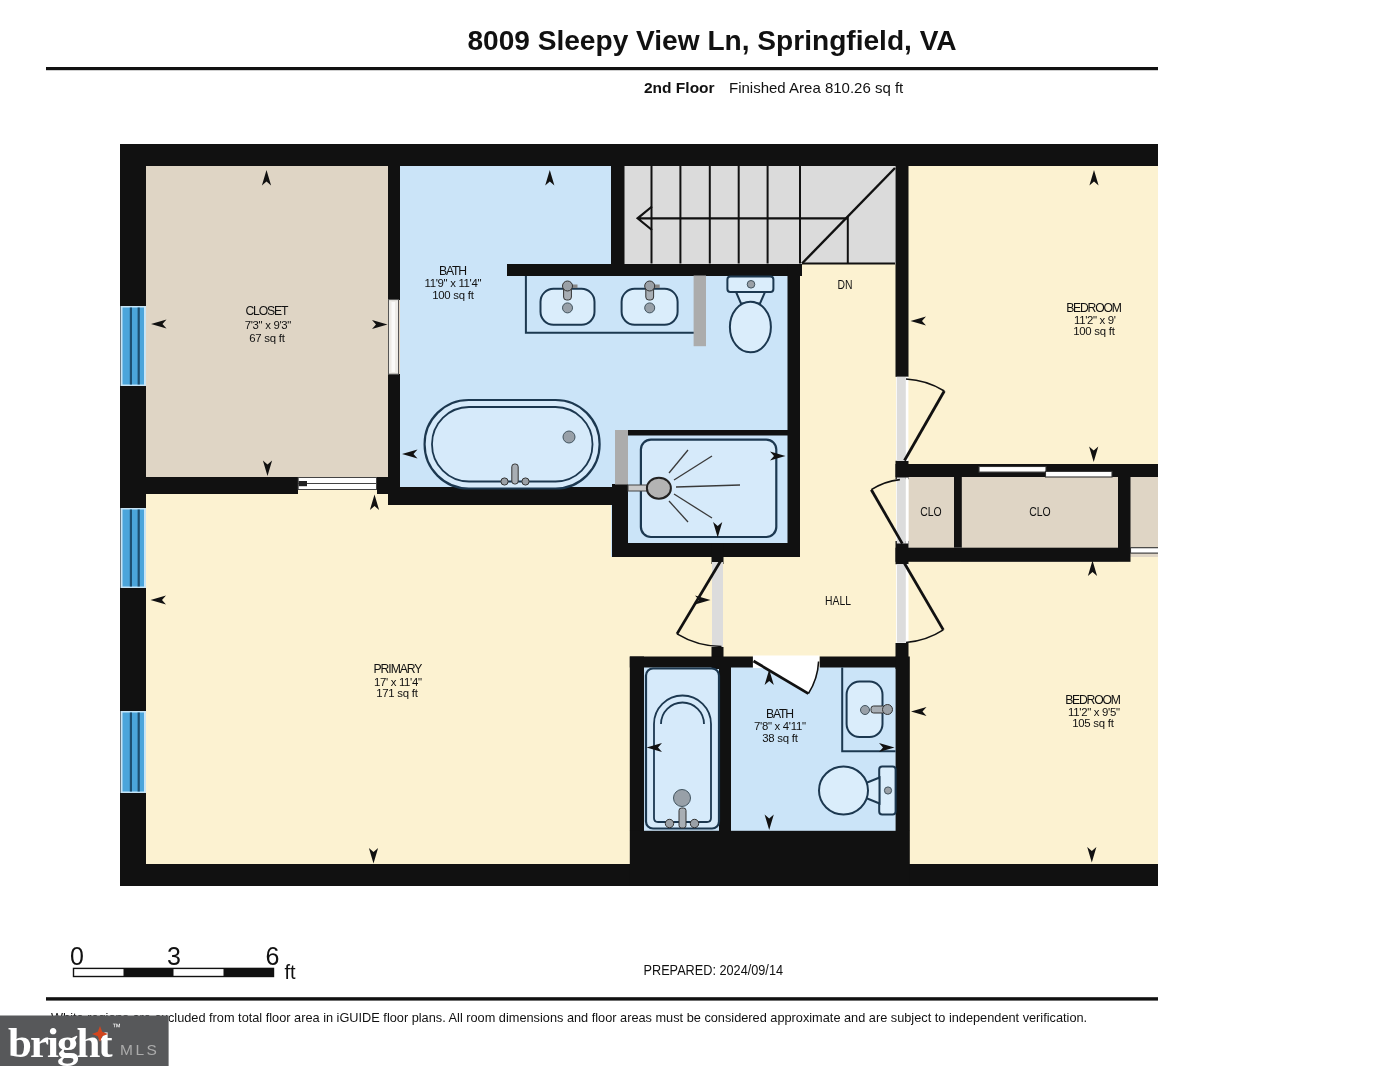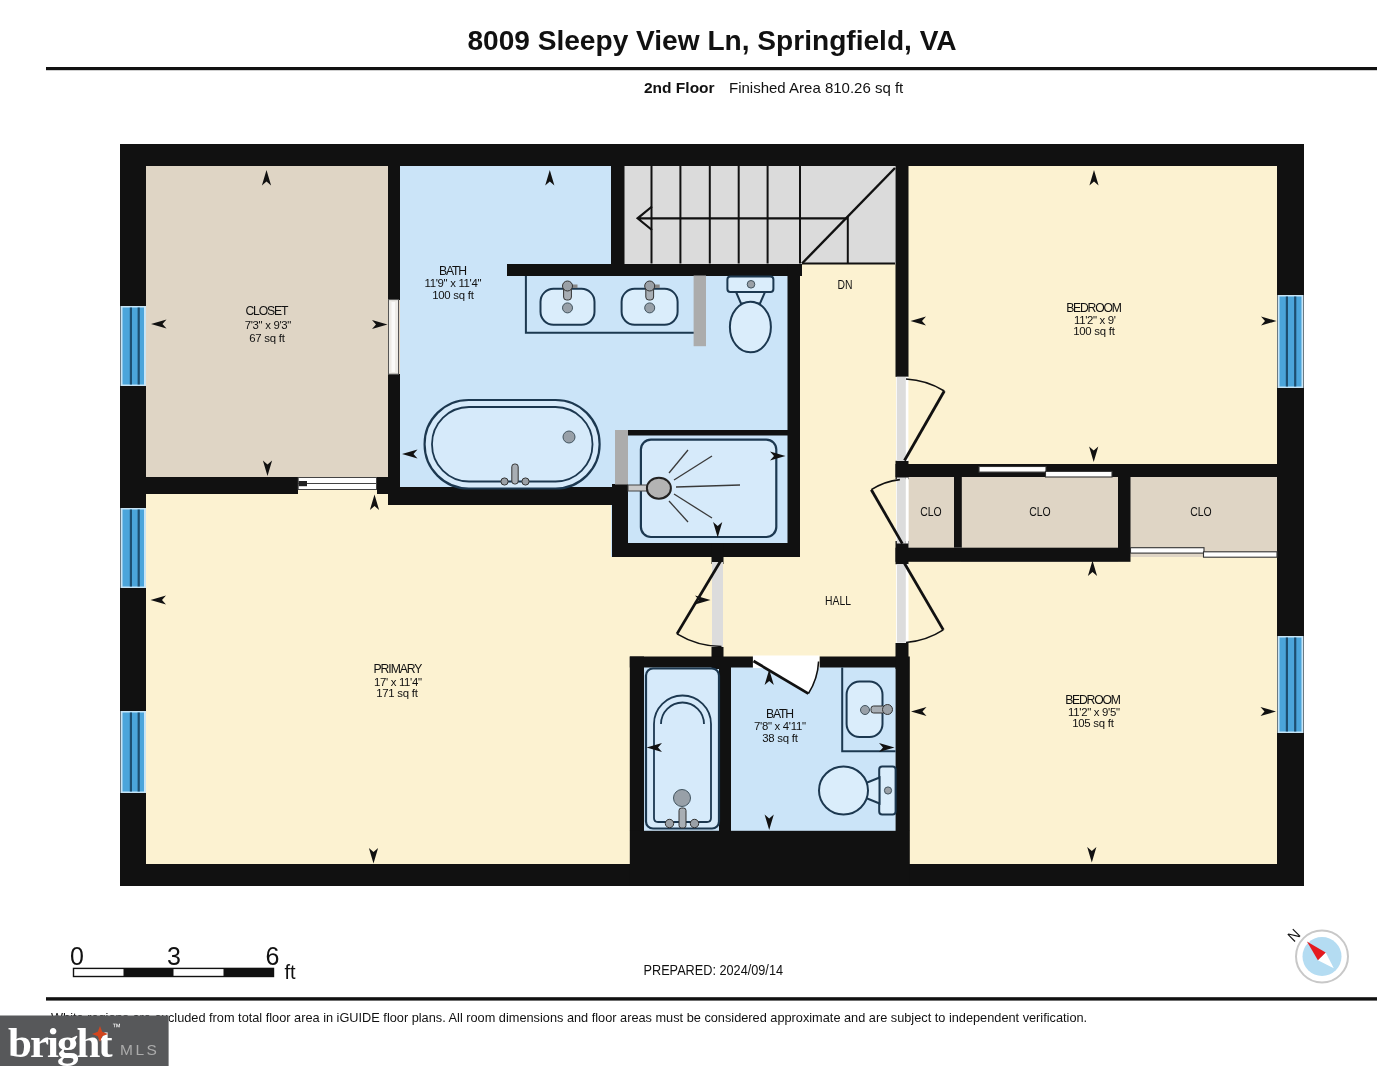--- a/index.html
+++ b/index.html
@@ -1,16 +1,16 @@
 <!DOCTYPE html>
 <html><head>
 <meta charset="utf-8">
 <style>
   html,body{margin:0;padding:0;background:#fff;}
-  #page{position:relative;width:1377px;height:1066px;background:#fff;overflow:hidden;
+  #page{position:relative;width:1158px;height:1066px;background:#fff;overflow:hidden;
         font-family:"Liberation Sans", sans-serif;text-align:right;}
   svg{position:absolute;left:0;top:0;}
   text{fill:#111;}
 </style>
 </head>
 <body>
 <div id="page">
 <svg width="1377" height="1066" viewBox="0 0 1377 1066">
 
 <text x="712" y="50" font-size="28.1" font-weight="bold" text-anchor="middle">8009 Sleepy View Ln, Springfield, VA</text>

